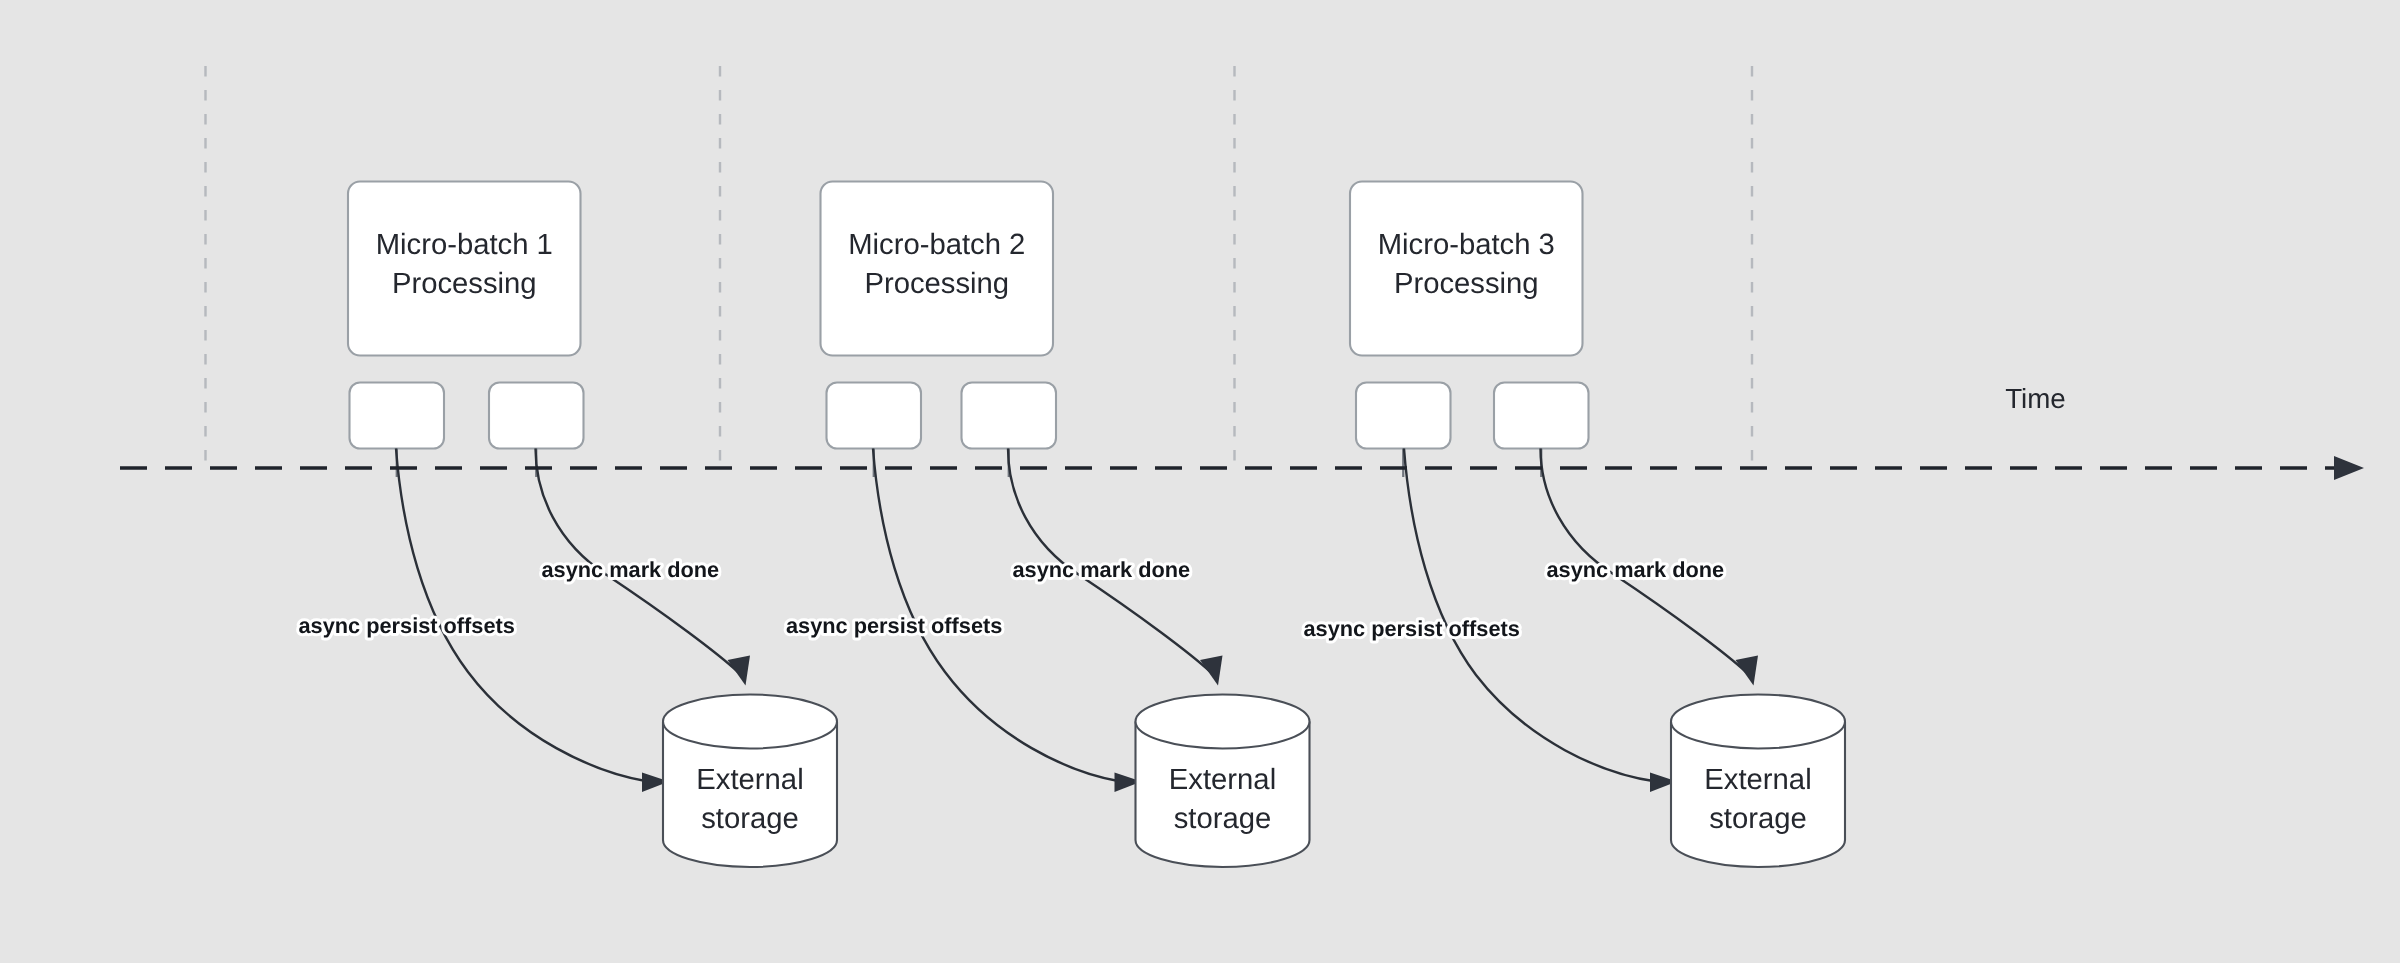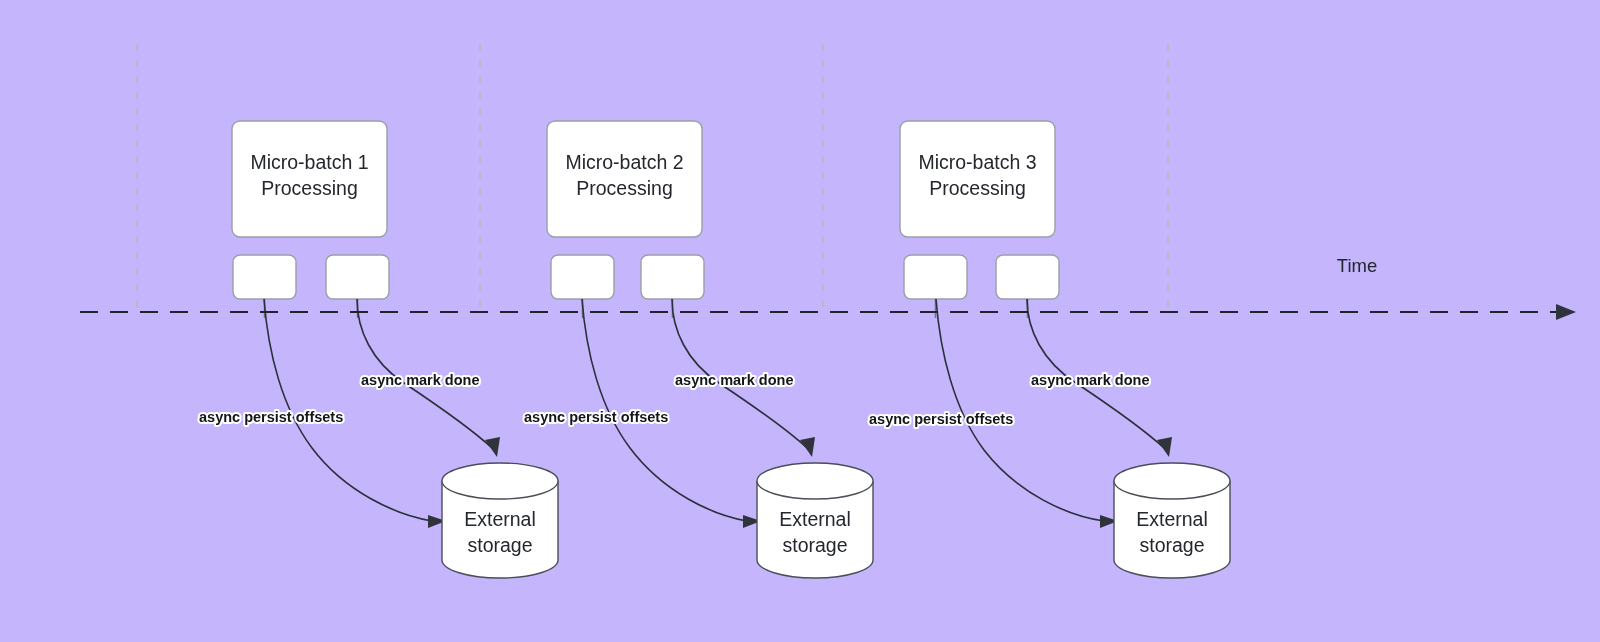--- a/index.html
+++ b/index.html
@@ -10,21 +10,21 @@
   body {
     width: 1600px;
     height: 642px;
     font-family: "Liberation Sans", sans-serif;
     overflow: hidden;
   }
   #diagram-root {
     position: relative;
     width: 1600px;
     height: 642px;
-    background: #c4b5fd;
+    background: #e5e5e5;
   }
   #diagram-svg {
     position: absolute;
     top: 0;
     left: 0;
     width: 1600px;
     height: 642px;
   }
   .box-rect {
     fill: #ffffff;

